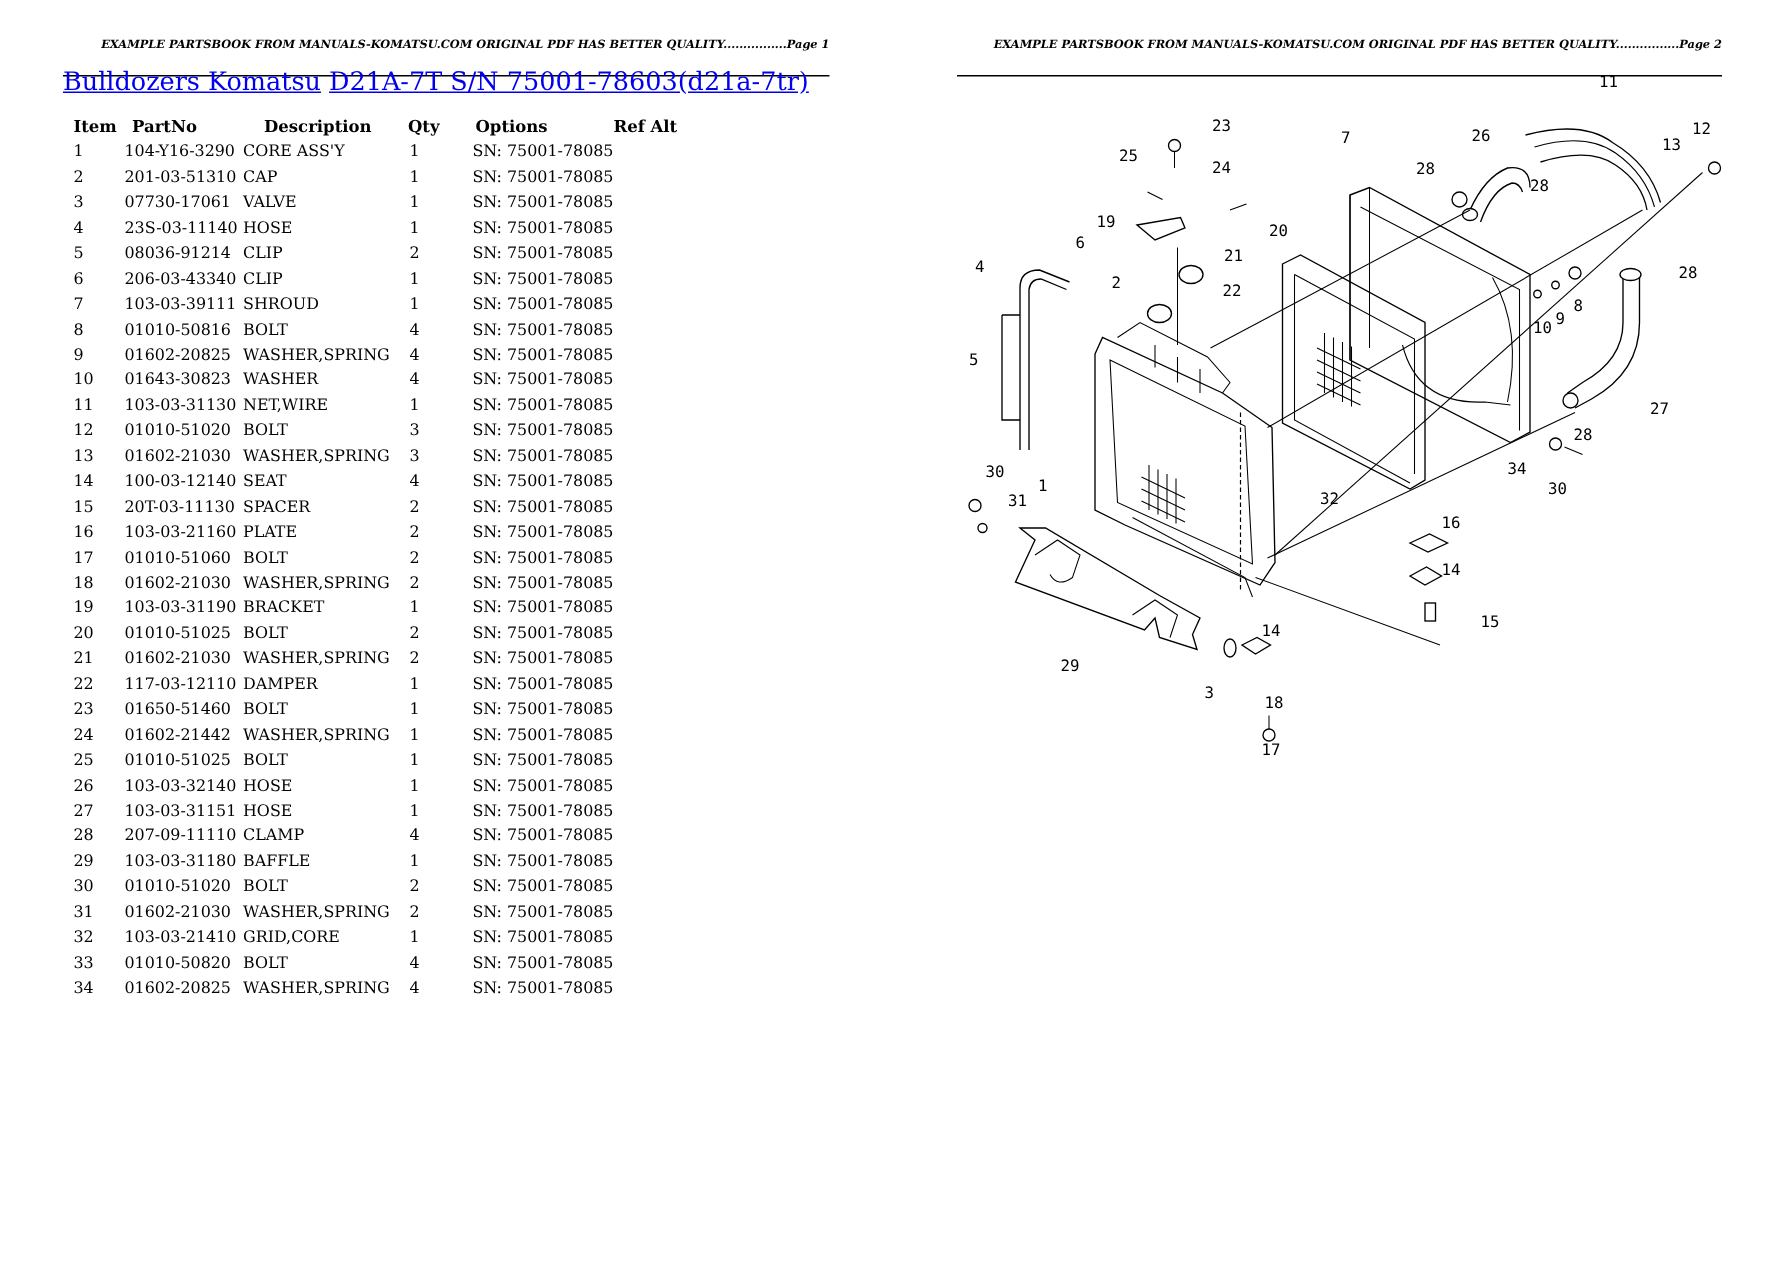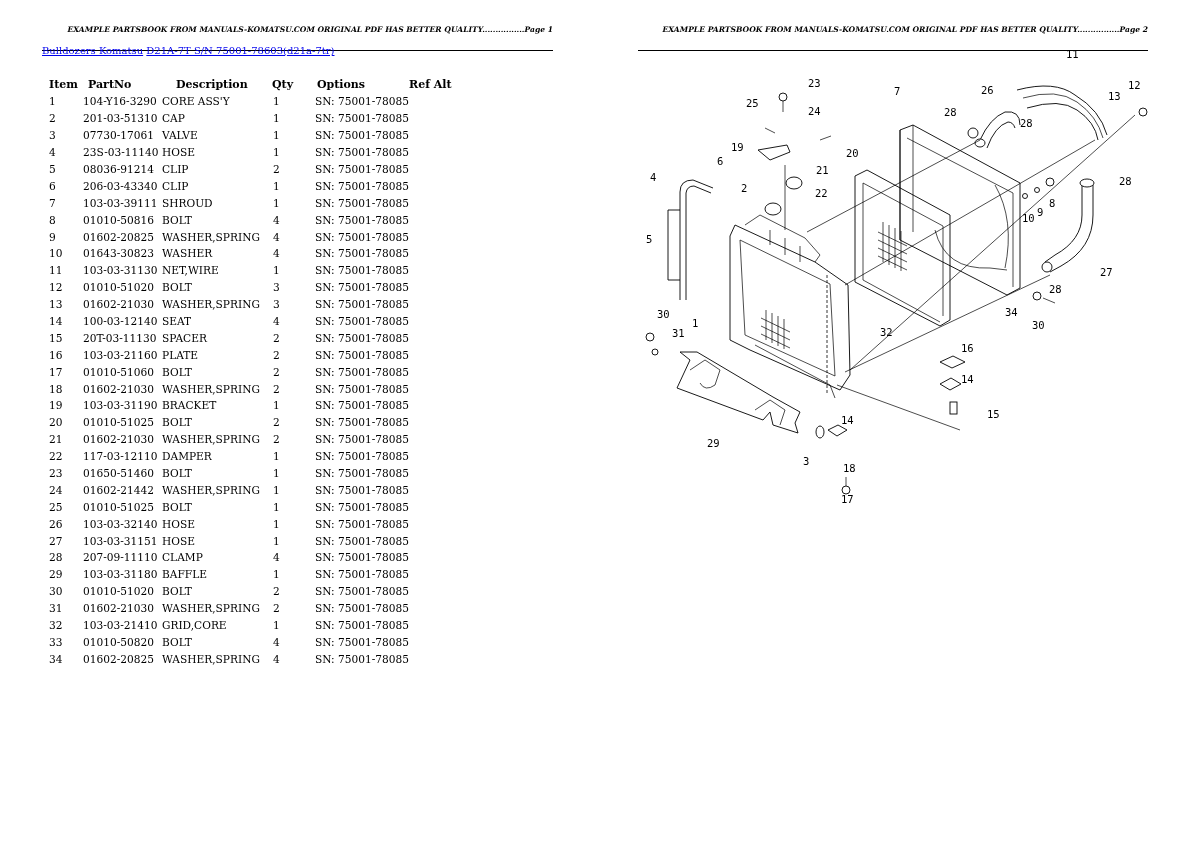--- a/index.html
+++ b/index.html
@@ -6,21 +6,21 @@
   body { width: 1190px; height: 842px; position: relative; overflow: hidden;
          font-family: "DejaVu Serif", "Liberation Serif", serif; color: #000; }
   .page { position: absolute; top: 0; height: 842px; }
   .page-left { left: 0; width: 595px; }
   .page-right { left: 595px; width: 595px; }
   .page-header { position: absolute; top: 25px; font-family: "DejaVu Serif", serif;
                  font-size: 7.6px; font-weight: bold; font-style: italic; text-align: right;
                  border-bottom: 1px solid #000; padding-bottom: 16px; white-space: nowrap; }
   .page-left .page-header { left: 42px; width: 511px; }
   .page-right .page-header { left: 43px; width: 510px; }
-  .breadcrumb { position: absolute; left: 42px; top: 45px; font-size: 10px; white-space: nowrap; }
+  .breadcrumb { position: absolute; left: 42px; top: 45px; font-size: 17px; white-space: nowrap; }
   .breadcrumb a { color: #0000ee; text-decoration: underline; cursor: pointer; }
   .section-title { position: absolute; left: 42px; top: 60px; font-size: 11.2px; white-space: nowrap; }
   table.parts { position: absolute; left: 44px; top: 76px; border-collapse: collapse; font-size: 10.6px; }
   table.parts th { font-weight: bold; text-align: left; padding: 0; height: 17px; font-size: 11px; white-space: nowrap; }
   table.parts td { padding: 0; height: 16.9px; white-space: nowrap; }
   .c-item { width: 34px; padding-left: 5px !important; }
   .c-part { width: 74px; }
   .c-desc { width: 96px; }
   .c-qty { width: 23px; }
   .c-opt { width: 92px; }

